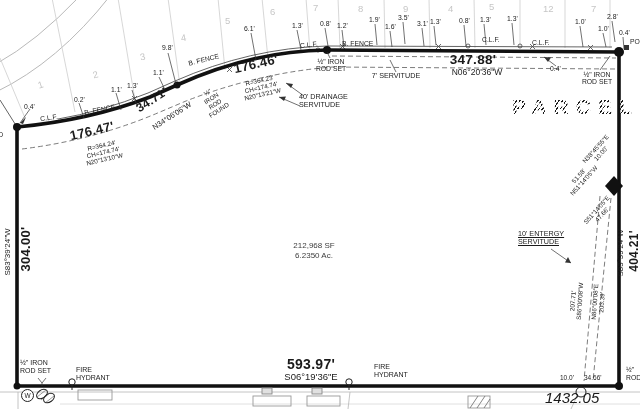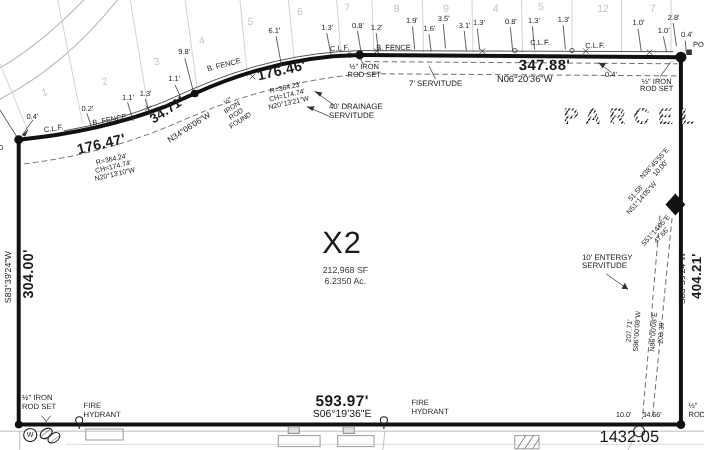--- a/index.html
+++ b/index.html
@@ -239,73 +239,72 @@
     <div>SERVITUDE</div>
   </div>
 
   <div class="lbl small blk ctr" style="font-size:6.8px;left:331px;top:65px;">
     <div>½" IRON</div>
     <div>ROD SET</div>
   </div>
 
   <div class="lbl ctr" style="font-size:7.2px;left:396px;top:76px;">7' SERVITUDE</div>
 
-  <div class="lbl dimb ctr" style="font-size:13.5px;left:473px;top:60px;margin-left:22px;">347.88'</div>
+  <div class="lbl dimb ctr" style="font-size:13.5px;left:473px;top:60px;">347.88'</div>
   <div class="lbl ctr" style="font-size:8.5px;left:477px;top:72px;">N06°20'36"W</div>
 
   <div class="lbl small blk ctr" style="font-size:6.8px;left:597px;top:78px;">
     <div>½" IRON</div>
     <div>ROD SET</div>
   </div>
 
   <div class="lbl parcelx" style="left:512px;top:96px;">PARCEL X</div>
 
   <div class="lbl tick" style="left:630px;top:38px;">POST</div>
 
   <div class="lbl ctr" style="font-size:8px;left:8px;top:252px;transform:translate(-50%,-50%) rotate(-90deg);">S83°39'24"W</div>
   <div class="lbl dimb ctr" style="left:26px;top:249px;transform:translate(-50%,-50%) rotate(-90deg);">304.00'</div>
 
   <div class="lbl ctr" style="font-size:8px;left:621px;top:253px;transform:translate(-50%,-50%) rotate(-90deg);">S83°39'24"W</div>
   <div class="lbl dimb ctr" style="font-size:12px;left:634px;top:251px;transform:translate(-50%,-50%) rotate(-90deg);">404.21'</div>
 
-  <div class="lbl ctr" style="font-size:28px;letter-spacing:1px;left:311px;top:221px;">X2</div>
   <div class="lbl ctr" style="font-size:8px;color:#3d3d3d;left:314px;top:246px;">212,968 SF</div>
   <div class="lbl ctr" style="font-size:8px;color:#3d3d3d;left:314px;top:256px;">6.2350 Ac.</div>
 
   <div class="lbl small blk ctr" style="left:598px;top:151px;transform:translate(-50%,-50%) rotate(-48deg);">
     <div>N38°45'55"E</div>
     <div>10.00'</div>
   </div>
   <div class="lbl small blk ctr" style="left:581px;top:178px;transform:translate(-50%,-50%) rotate(-48deg);">
     <div>51.58'</div>
     <div>N51°14'05"W</div>
   </div>
   <div class="lbl small blk ctr" style="left:599px;top:212px;transform:translate(-50%,-50%) rotate(-48deg);">
     <div>S51°14'05"E</div>
     <div>47.66'</div>
   </div>
 
-  <div class="lbl" style="font-size:7.2px;left:529px;top:230px;line-height:8px;">
+  <div class="lbl" style="font-size:7.2px;left:518px;top:230px;line-height:8px;text-decoration:underline;">
     <div>10' ENTERGY</div>
     <div>SERVITUDE</div>
   </div>
   <div class="lbl small blk ctr" style="left:576px;top:301px;transform:translate(-50%,-50%) rotate(-86deg);">
     <div>207.71'</div>
     <div>S86°00'08"W</div>
   </div>
   <div class="lbl small blk ctr" style="left:598px;top:302px;transform:translate(-50%,-50%) rotate(-86deg);">
     <div>N86°00'08"E</div>
     <div>203.39'</div>
   </div>
   <div class="lbl" style="font-size:6.5px;left:560px;top:375px;">10.0'</div>
   <div class="lbl" style="font-size:6.5px;left:584px;top:375px;">34.66'</div>
 
   <div class="lbl dimb ctr" style="font-size:14px;left:311px;top:364px;">593.97'</div>
   <div class="lbl ctr" style="font-size:9.5px;left:311px;top:377px;">S06°19'36"E</div>
-  <div class="lbl" style="font-size:15px;left:545px;top:390px;">1432.05</div>
+  <div class="lbl" style="font-size:15px;left:545px;top:390px;font-style:italic;">1432.05</div>
 
   <div class="lbl" style="font-size:7px;left:76px;top:366px;line-height:7.5px;">
     <div>FIRE</div>
     <div>HYDRANT</div>
   </div>
   <div class="lbl" style="font-size:7px;left:374px;top:363px;line-height:7.5px;">
     <div>FIRE</div>
     <div>HYDRANT</div>
   </div>
 

